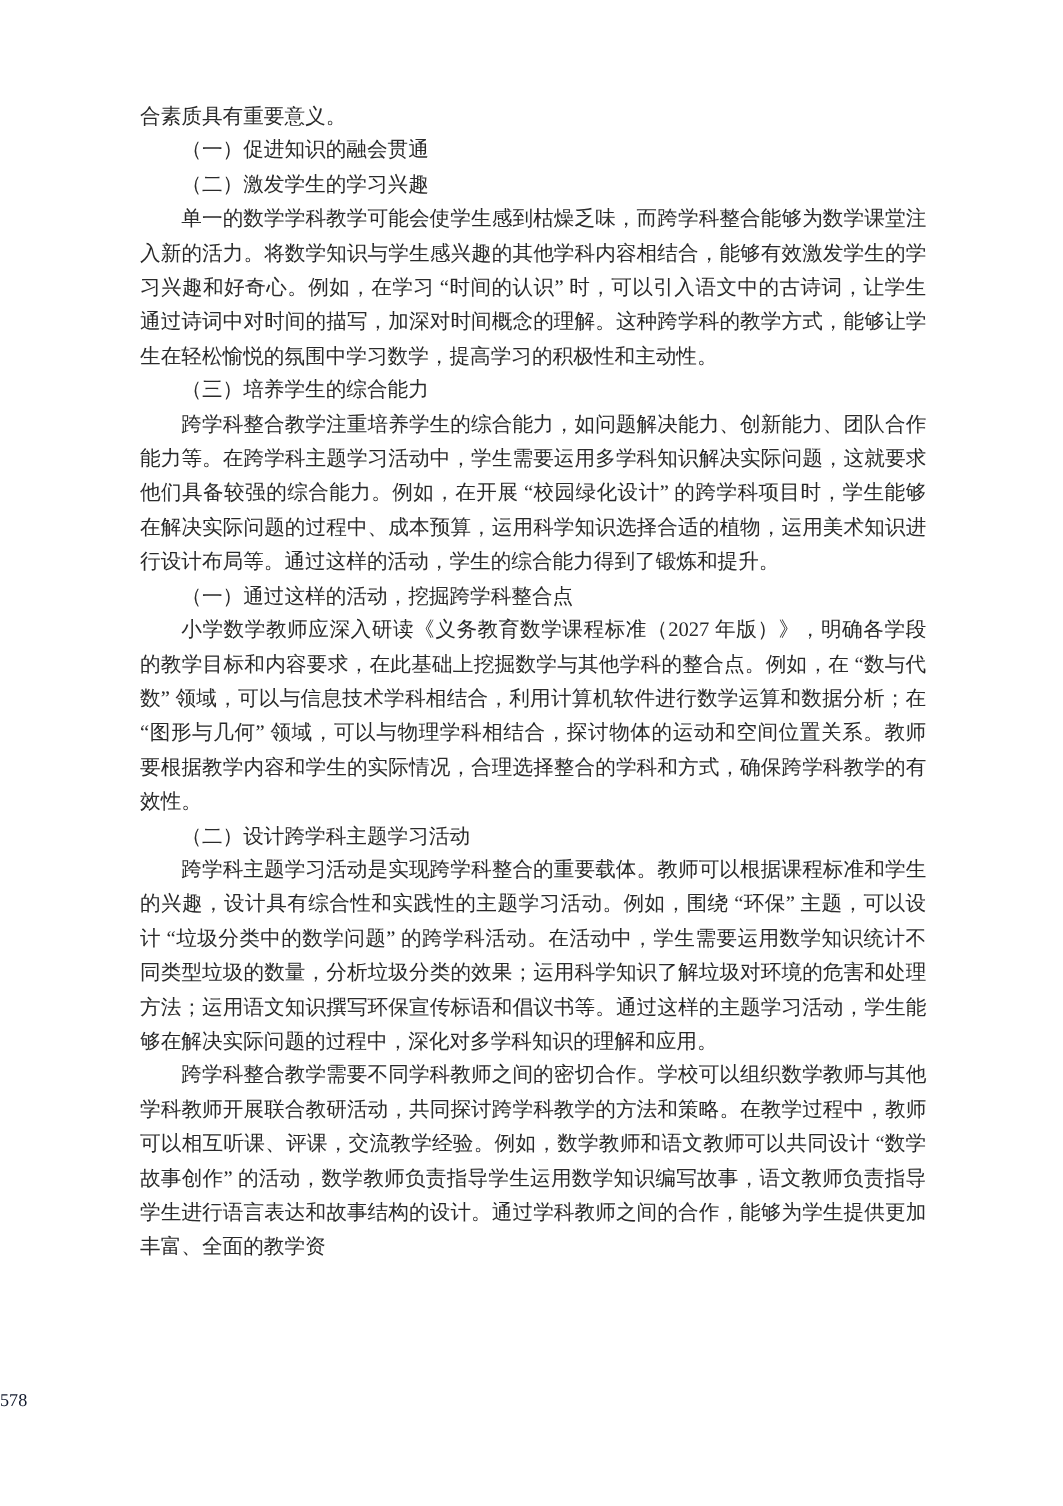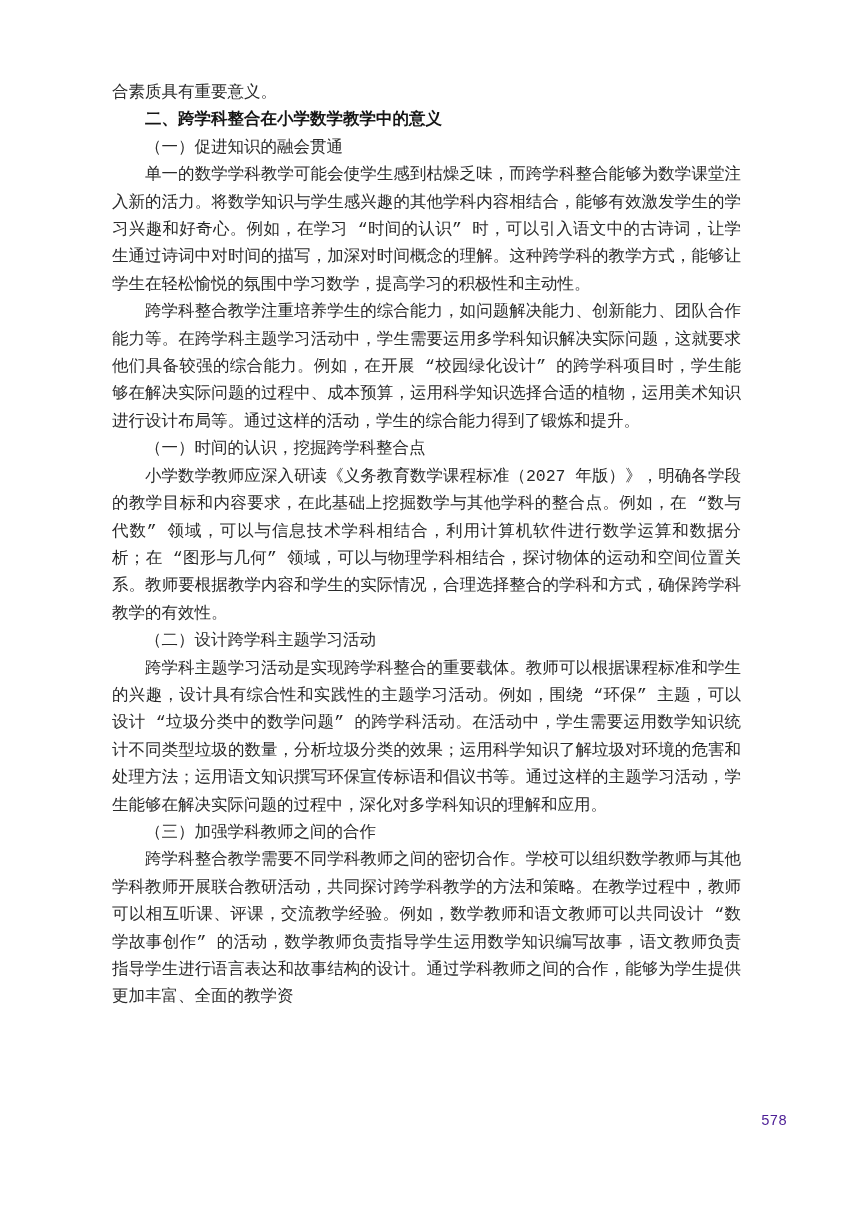--- a/index.html
+++ b/index.html
@@ -6,21 +6,21 @@
     margin: 0;
     padding: 0;
     background: #ffffff;
   }
   .page {
     position: relative;
     width: 787px;
     height: 1205px;
     background: #ffffff;
     color: #2a2a2a;
-    font-family: Liberation Mono, monospace;
+    font-family: Liberation Serif, serif;
     font-size: 16.5px;
     line-height: 27.4px;
     overflow: hidden;
   }
   .content {
     position: absolute;
     top: 79px;
     left: 112px;
     width: 629px;
   }
@@ -40,38 +40,38 @@
     text-indent: 2em;
   }
   .para {
     text-indent: 2em;
   }
   .page-number {
     position: absolute;
     top: 1110px;
     left: 0;
     width: 100%;
-    text-align: right;
+    text-align: left;
     font-size: 14.5px;
     line-height: 22px;
-    color: #4c1d95;
+    color: #0f172a;
   }
 </style>
 </head>
 <body>
 
 <div class="page">
   <div class="content">
     <p class="blk cont">合素质具有重要意义。</p>
-    <p class="blk h1">二、跨学科整合在小学数学教学中的意义</p>
     <p class="blk h2">（一）促进知识的融会贯通</p>
+    <p class="blk h2">（二）激发学生的学习兴趣</p>
     <p class="blk para">单一的数学学科教学可能会使学生感到枯燥乏味，而跨学科整合能够为数学课堂注入新的活力。将数学知识与学生感兴趣的其他学科内容相结合，能够有效激发学生的学习兴趣和好奇心。例如，在学习 “时间的认识” 时，可以引入语文中的古诗词，让学生通过诗词中对时间的描写，加深对时间概念的理解。这种跨学科的教学方式，能够让学生在轻松愉悦的氛围中学习数学，提高学习的积极性和主动性。</p>
+    <p class="blk h2">（三）培养学生的综合能力</p>
     <p class="blk para">跨学科整合教学注重培养学生的综合能力，如问题解决能力、创新能力、团队合作能力等。在跨学科主题学习活动中，学生需要运用多学科知识解决实际问题，这就要求他们具备较强的综合能力。例如，在开展 “校园绿化设计” 的跨学科项目时，学生能够在解决实际问题的过程中、成本预算，运用科学知识选择合适的植物，运用美术知识进行设计布局等。通过这样的活动，学生的综合能力得到了锻炼和提升。</p>
-    <p class="blk h2">（一）时间的认识，挖掘跨学科整合点</p>
+    <p class="blk h2">（一）通过这样的活动，挖掘跨学科整合点</p>
     <p class="blk para">小学数学教师应深入研读《义务教育数学课程标准（2027 年版）》，明确各学段的教学目标和内容要求，在此基础上挖掘数学与其他学科的整合点。例如，在 “数与代数” 领域，可以与信息技术学科相结合，利用计算机软件进行数学运算和数据分析；在 “图形与几何” 领域，可以与物理学科相结合，探讨物体的运动和空间位置关系。教师要根据教学内容和学生的实际情况，合理选择整合的学科和方式，确保跨学科教学的有效性。</p>
     <p class="blk h2">（二）设计跨学科主题学习活动</p>
     <p class="blk para">跨学科主题学习活动是实现跨学科整合的重要载体。教师可以根据课程标准和学生的兴趣，设计具有综合性和实践性的主题学习活动。例如，围绕 “环保” 主题，可以设计 “垃圾分类中的数学问题” 的跨学科活动。在活动中，学生需要运用数学知识统计不同类型垃圾的数量，分析垃圾分类的效果；运用科学知识了解垃圾对环境的危害和处理方法；运用语文知识撰写环保宣传标语和倡议书等。通过这样的主题学习活动，学生能够在解决实际问题的过程中，深化对多学科知识的理解和应用。</p>
-    <p class="blk h2">（三）加强学科教师之间的合作</p>
     <p class="blk para">跨学科整合教学需要不同学科教师之间的密切合作。学校可以组织数学教师与其他学科教师开展联合教研活动，共同探讨跨学科教学的方法和策略。在教学过程中，教师可以相互听课、评课，交流教学经验。例如，数学教师和语文教师可以共同设计 “数学故事创作” 的活动，数学教师负责指导学生运用数学知识编写故事，语文教师负责指导学生进行语言表达和故事结构的设计。通过学科教师之间的合作，能够为学生提供更加丰富、全面的教学资</p>
 
   </div>
   <div class="page-number">578</div>
 </div>
 
 </body></html>

